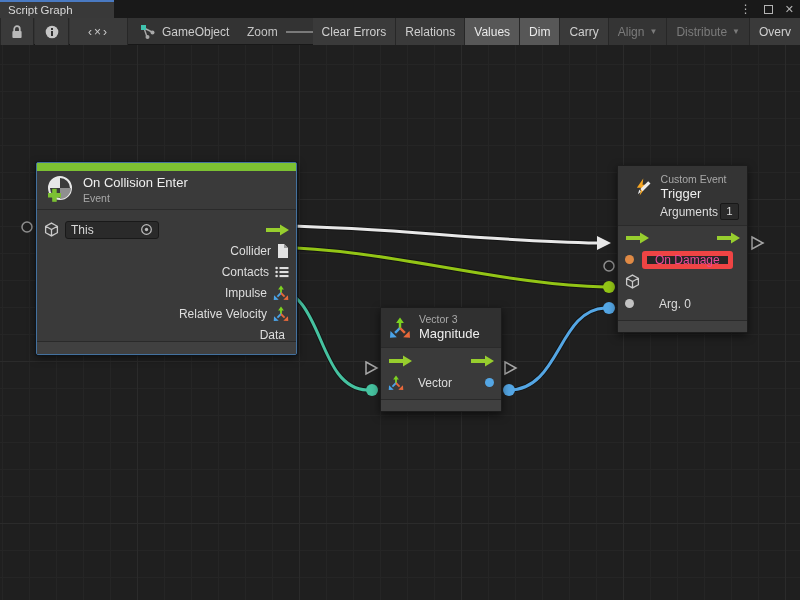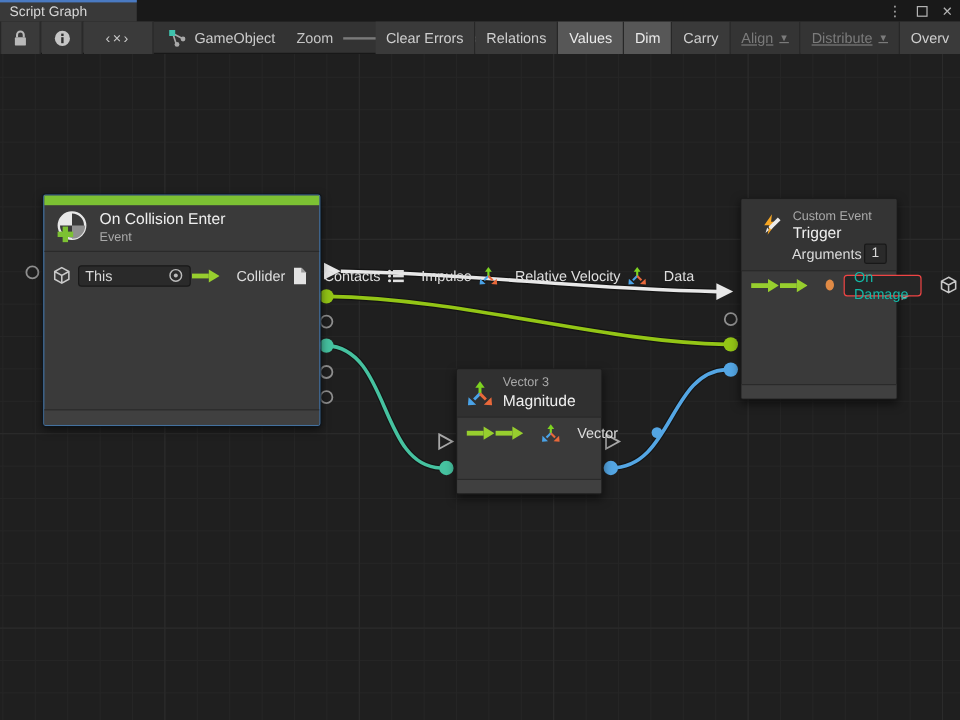--- a/index.html
+++ b/index.html
@@ -15,21 +15,21 @@
     gap:12px; right:6px; color:#b4b4b4; font-size:11px; }
   .winctl .kebab { font-size:12px; letter-spacing:0; }
   .winctl .maxbox { width:9px; height:9px; border:1.5px solid #b4b4b4; display:inline-block; }
 
   
   .toolbar { position:absolute; left:0; top:18px; width:800px; height:27px; background:#333333;
     border-bottom:1px solid #181818; color:#cfcfcf; font-size:12px; }
   .tb-btn { position:absolute; top:0; height:27px; display:flex; align-items:center;
     justify-content:center; background:#3a3a3a; border-right:1px solid #272727; cursor:default; }
   .tb-btn.active { background:#575757; color:#eaeaea; }
-  .tb-btn.disabled { background:#343434; color:#7b7b7b;text-decoration:underline; }
+  .tb-btn.disabled { background:#343434; color:#7b7b7b; }
   .tb-left { border-left:1px solid #272727; }
   .caret { font-size:8px; margin-left:5px; }
   .tb-context { position:absolute; left:140px; top:0; height:27px; display:flex;
     align-items:center; gap:6px; color:#cccccc; }
   .tb-zoom { position:absolute; left:247px; top:0; height:27px; display:flex;
     align-items:center; gap:8px; color:#c4c4c4; }
   .slider-track { position:relative; width:92px; height:2px; background:#7a7a7a; }
   .slider-handle { position:absolute; right:-2px; top:-5px; width:12px; height:12px;
     border-radius:50%; background:#9d9d9d; }
   .tb-buttons { position:absolute; right:0; top:0; height:27px; display:flex; }
@@ -51,33 +51,33 @@
   
   .node { position:absolute; z-index:2; background:#3a3a3a; border:1px solid #1c1c1c;
     border-radius:2px; box-shadow:0 3px 8px rgba(0,0,0,.55); color:#dcdcdc; font-size:12px; }
   .node.selected { border:1px solid #44719e; box-shadow:0 0 0 1px rgba(10,20,30,.6),0 3px 8px rgba(0,0,0,.55); }
   .strip { height:8px; background:#7cc133; }
   .nhead { display:flex; align-items:center; gap:8px; padding:4px 8px;
     border-bottom:1px solid #2a2a2a; }
   .nhead .tcol { display:flex; flex-direction:column; line-height:1.25; }
   .ntitle { font-size:13px; color:#efefef; }
   .nsub { font-size:10.5px; color:#a9a9a9; }
-  .nbody { display:flex; flex-direction:row; }
+  .nbody { display:flex; flex-direction:column; }
   .nfooter { border-top:1px solid #2a2a2a; background:#404040; }
   .row { height:21px; display:flex; align-items:center; padding:0 7px; }
   .row.out { justify-content:flex-end; gap:6px; color:#dedede; }
   .row.flowrow { justify-content:space-between; }
   .plabel { white-space:nowrap; }
 
   .field { display:flex; align-items:center; justify-content:space-between;
     background:#2a2a2a; border:1px solid #191919; border-radius:3px; height:18px;
     padding:0 5px; color:#d9d9d9; }
   .this-field { width:94px; margin-left:6px; }
-  .name-field { padding:1px 8px; background:#262626; border:1px solid #ef4444;
-    border-radius:3px; height:18px; display:flex; align-items:center; color:#14b8a6; }
+  .name-field { padding:1px 8px; background:#262626; border:5px solid #ef4444;
+    border-radius:3px; height:18px; display:flex; align-items:center; color:#ec4899; }
   .argval-field { width:19px; height:17px; background:#2a2a2a; border:1px solid #181818;
     border-radius:2px; color:#d9d9d9; text-align:center; font-size:11.5px; line-height:15px; }
 
   .dot { width:9px; height:9px; border-radius:50%; display:inline-block; }
   .dot-orange { background:#e08a45; }
   .dot-gray { background:#c3c3c3; }
 
   
   .argrow { display:flex; align-items:center; justify-content:space-between;
     padding:2px 8px 5px 42px; }
@@ -177,21 +177,21 @@
     <circle cx="27" cy="182" r="5" fill="#1f1f1f" stroke="#8f8f8f" stroke-width="1.5"></circle>
     <circle cx="272" cy="223" r="5" fill="#1f1f1f" stroke="#8f8f8f" stroke-width="1.5"></circle>
     <circle cx="272" cy="265" r="5" fill="#1f1f1f" stroke="#8f8f8f" stroke-width="1.5"></circle>
     <circle cx="272" cy="286" r="5" fill="#1f1f1f" stroke="#8f8f8f" stroke-width="1.5"></circle>
     <circle cx="609" cy="221" r="5" fill="#1f1f1f" stroke="#8f8f8f" stroke-width="1.5"></circle>
     <polygon points="366,317 377,323 366,329" fill="none" stroke="#a8a8a8" stroke-width="1.5"></polygon>
     <polygon points="505,317 516,323 505,329" fill="none" stroke="#a8a8a8" stroke-width="1.5"></polygon>
     <polygon points="752,192 763,198 752,204" fill="none" stroke="#a8a8a8" stroke-width="1.5"></polygon>
   </svg>
 
-  <div class="node selected" style="left:36px;top:117px;width:231px;height:193px">
+  <div class="node selected" style="left:36px;top:117px;width:261px;height:193px">
     <div class="strip"></div>
     <div class="nhead">
       <svg width="30" height="30" viewBox="0 0 30 30">
         <circle cx="15" cy="13" r="11" fill="none" stroke="#e8e8e8" stroke-width="2"></circle>
         <path d="M15 2 A11 11 0 0 0 4 13 L15 13 Z" fill="#e8e8e8"></path>
         <path d="M26 13 A11 11 0 0 1 15 24 L15 13 Z" fill="#8f8f8f"></path>
         <rect x="3" y="18" width="13" height="4.5" fill="#7cc133"></rect>
         <rect x="7.2" y="13.8" width="4.5" height="13" fill="#7cc133"></rect>
       </svg>
       <div class="tcol">

